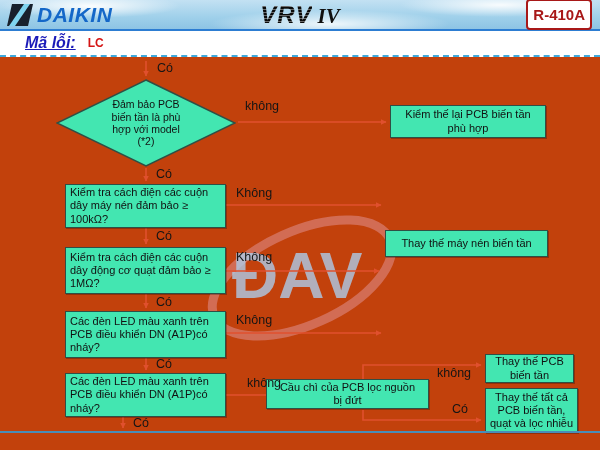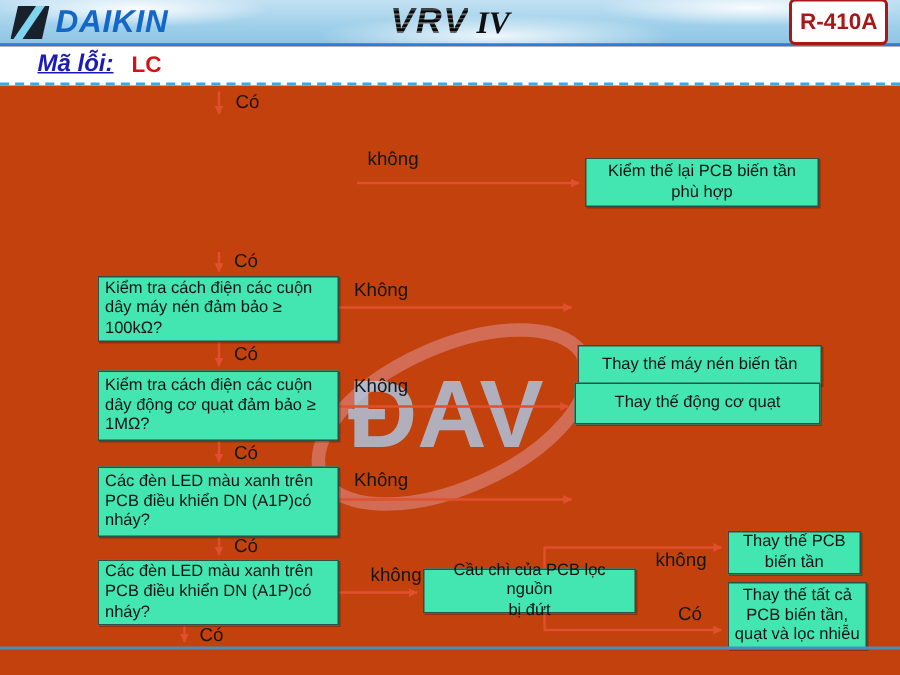--- a/index.html
+++ b/index.html
@@ -45,21 +45,21 @@
   
   .subheader{
     position:absolute;left:0;top:31px;width:600px;height:24px;background:#fff;
     border-bottom:2px dashed var(--dashed-blue,#3fa9dc);
     display:flex;align-items:center;
   }
   .err-label{
     margin-left:25px;font-style:italic;font-weight:bold;font-size:16px;
     color:var(--error-label-blue,#1a1ab8);text-decoration:underline;
   }
-  .err-code{margin-left:12px;font-weight:bold;font-size:15px;color:var(--error-code-red,#d41414);}
+  .err-code{margin-left:12px;font-weight:bold;font-size:12px;color:var(--error-code-red,#d41414);}
   
   .watermark{position:absolute;left:200px;top:198px;z-index:0;}
   .wm-text{font-family:"Liberation Sans",sans-serif;font-weight:bold;fill:var(--watermark-blue,#aecbe8);opacity:.8;}
   .wm-ring{fill:none;stroke:var(--watermark-red,#e08f8f);stroke-width:9;opacity:.55;}
   
   .connectors{position:absolute;left:0;top:0;z-index:1;}
   .conn{stroke:var(--arrow,#e0502e);stroke-width:1.6;fill:none;}
   .ahead{fill:var(--arrow,#e0502e);}
   
   .node{
@@ -129,38 +129,46 @@
     <path class="conn" d="M226,271 H379" marker-end="url(#ah)"></path>
     <path class="conn" d="M146,294 V308" marker-end="url(#ah)"></path>
     <path class="conn" d="M226,333 H381" marker-end="url(#ah)"></path>
     <path class="conn" d="M146,358 V370" marker-end="url(#ah)"></path>
     <path class="conn" d="M226,395 H278" marker-end="url(#ah)"></path>
     <path class="conn" d="M363,379 V365 H481" marker-end="url(#ah)"></path>
     <path class="conn" d="M363,410 V420 H481" marker-end="url(#ah)"></path>
     <path class="conn" d="M123,417 V428" marker-end="url(#ah)"></path>
   </svg>
 
+  <div class="diamond">
+    <svg width="180" height="88" viewBox="0 0 180 88">
+      <polygon class="diamond-shape" points="90,1 179,44 90,87 1,44"></polygon>
+    </svg>
+    <div class="diamond-label">Đảm bảo PCB
+biến tần là phù
+hợp với model
+(*2)</div>
+  </div>
 
   <div class="node" style="left:390px;top:105px;width:156px;height:33px;">Kiểm thế lại PCB biến tần
 phù hợp</div>
   <div class="node la" style="left:65px;top:184px;width:161px;height:44px;">Kiểm tra cách điện các cuộn
 dây máy nén đảm bảo ≥
 100kΩ?</div>
   <div class="node" style="left:385px;top:192px;width:163px;height:27px;margin-top:38px;">Thay thế máy nén biến tần</div>
   <div class="node la" style="left:65px;top:247px;width:161px;height:47px;">Kiểm tra cách điện các cuộn
 dây động cơ quạt đảm bảo ≥
 1MΩ?</div>
-  <div class="node" style="left:383px;top:255px;width:164px;height:28px;">Thay thế động cơ quạt</div>
   <div class="node la" style="left:65px;top:311px;width:161px;height:47px;">Các đèn LED màu xanh trên
 PCB điều khiển DN (A1P)có
 nháy?</div>
   <div class="node la" style="left:65px;top:373px;width:161px;height:44px;">Các đèn LED màu xanh trên
 PCB điều khiển DN (A1P)có
 nháy?</div>
-  <div class="node" style="left:282px;top:379px;width:142px;height:30px;">Cầu chì của PCB lọc nguồn
+  <div class="node" style="left:266px;top:379px;width:163px;height:30px;">Cầu chì của PCB lọc nguồn
 bị đứt</div>
   <div class="node" style="left:485px;top:354px;width:89px;height:29px;">Thay thế PCB
 biến tần</div>
   <div class="node" style="left:485px;top:388px;width:93px;height:45px;">Thay thế tất cả
 PCB biến tần,
 quạt và lọc nhiễu</div>
 
   <span class="flabel" style="left:157px;top:61px;">Có</span>
   <span class="flabel" style="left:245px;top:99px;">không</span>
   <span class="flabel" style="left:156px;top:167px;">Có</span>

